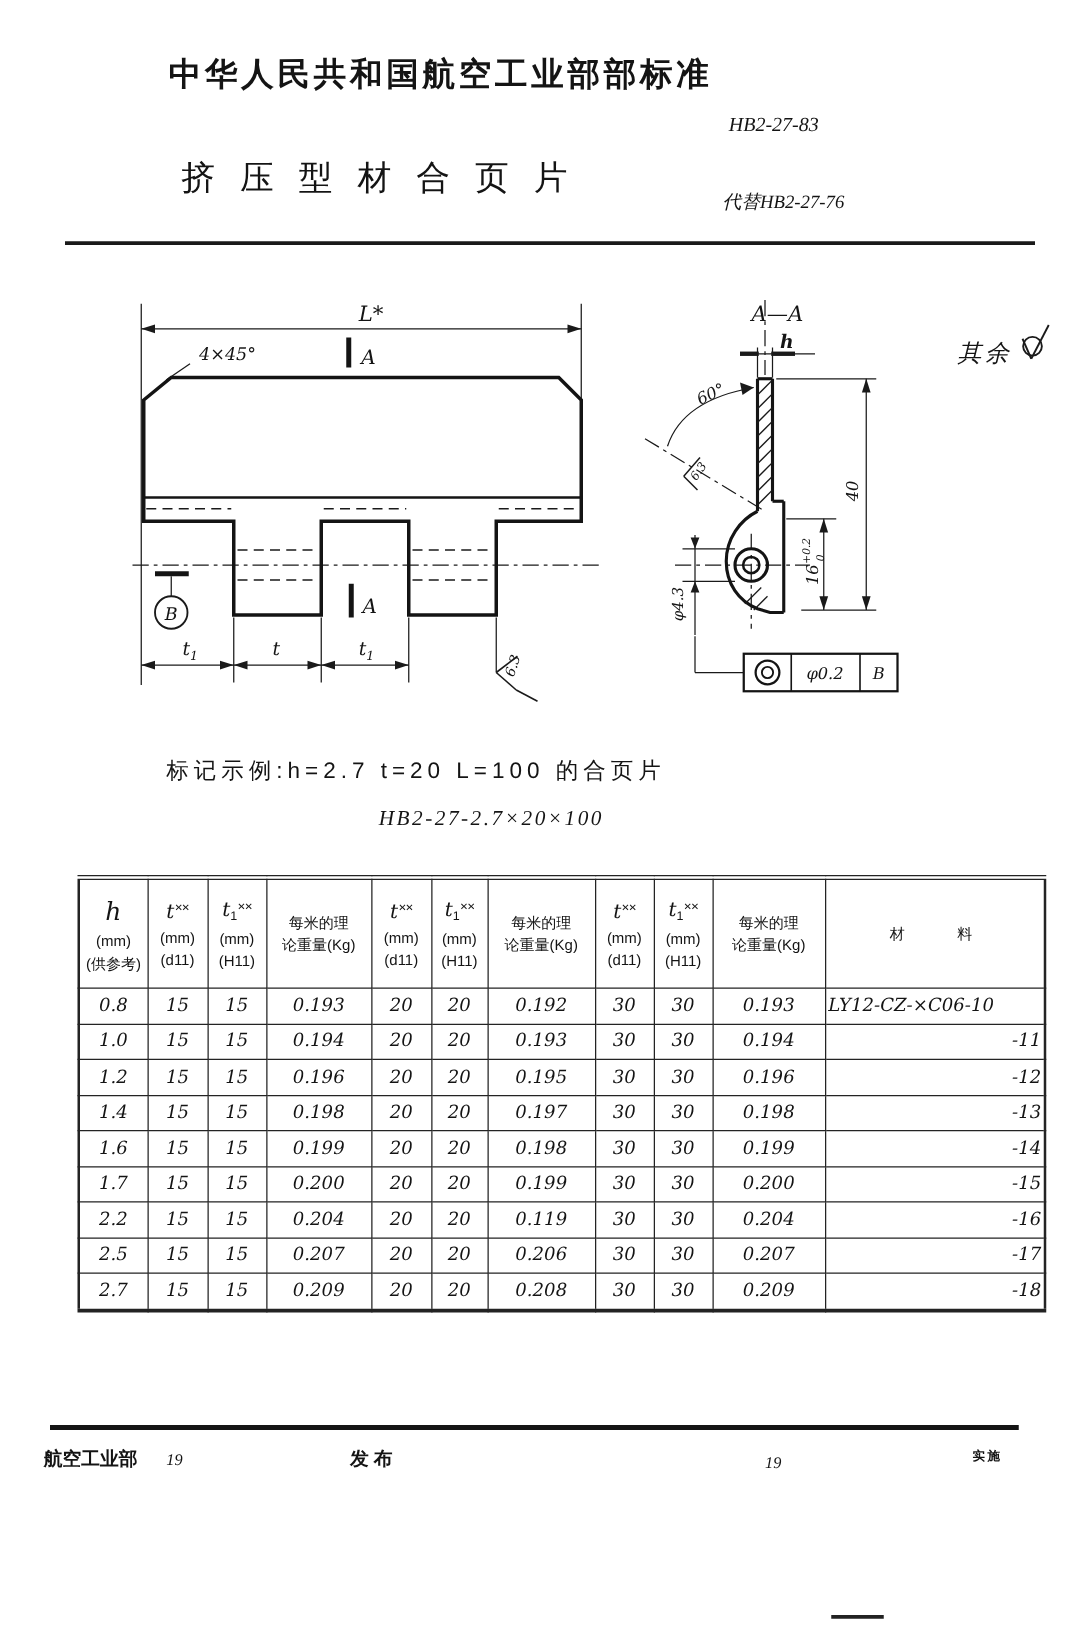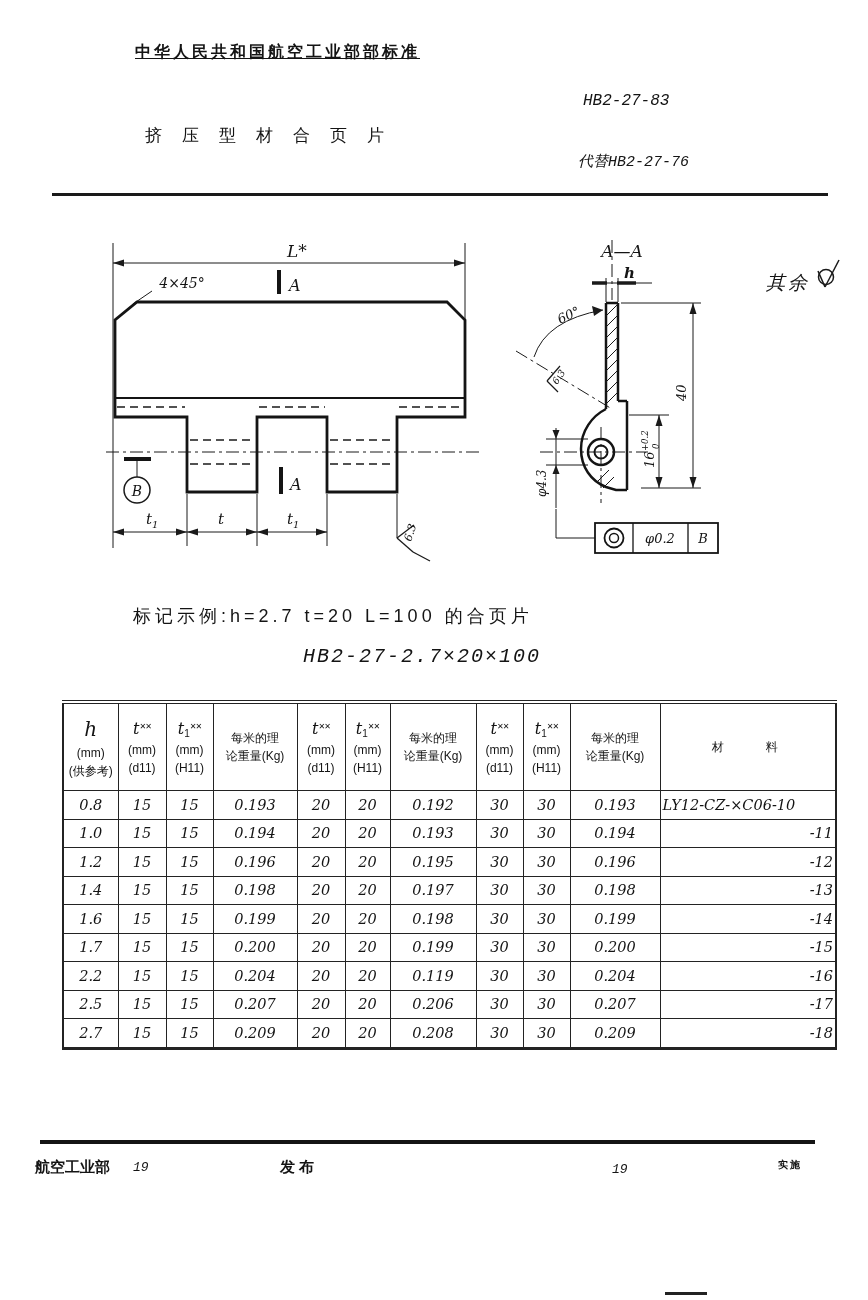--- a/index.html
+++ b/index.html
@@ -2,30 +2,30 @@
 <html><head>
 <meta charset="utf-8">
 <style>
   html,body{margin:0;padding:0;background:#e8e8e8;}
   #page{
     position:relative;width:868px;height:1300px;background:#ffffff;
     font-family:"Liberation Sans",sans-serif;color:#141414;overflow:hidden;
     margin:0 auto;
   }
   .abs{position:absolute;}
-  .hw{font-family:Liberation Mono, monospace;font-style:italic;}
-  #org-title{left:135px;top:42px;font-size:16px;font-weight:700;letter-spacing:3px;text-decoration:underline;}
+  .hw{font-family:Liberation Serif, serif;font-style:italic;}
+  #org-title{left:135px;top:42px;font-size:26px;font-weight:700;letter-spacing:3px;}
   #std-no{left:583px;top:92px;font-size:16px;}
-  #doc-title{left:145px;top:124px;font-size:17px;letter-spacing:20px;font-weight:500;}
+  #doc-title{left:145px;top:124px;font-size:27px;letter-spacing:20px;font-weight:500;}
   #replaces{left:578px;top:152px;font-size:15px;}
   #top-rule{left:52px;top:193px;width:776px;height:3px;background:#1a1a1a;}
   #drawing-svg{left:0;top:0;pointer-events:none;}
   svg text{font-family:"DejaVu Serif",serif;font-style:italic;fill:#141414;stroke:none;}
   #example-line1{left:133px;top:604px;font-size:18px;letter-spacing:4px;}
-  #example-line2{left:303px;top:645px;font-size:20px;letter-spacing:2px;}
+  #example-line2{left:303px;top:645px;font-size:17px;letter-spacing:2px;}
 
   #spec-table{
     position:absolute;left:62px;top:700px;width:773px;
     border-collapse:collapse;table-layout:fixed;
   }
   #spec-table th,#spec-table td{
     border:1px solid #232323;text-align:center;vertical-align:middle;
     padding:0 2px;overflow:hidden;white-space:nowrap;
   }
   #spec-table{border:2px solid #232323;border-top:4px double #232323;border-bottom:3px solid #232323;}

